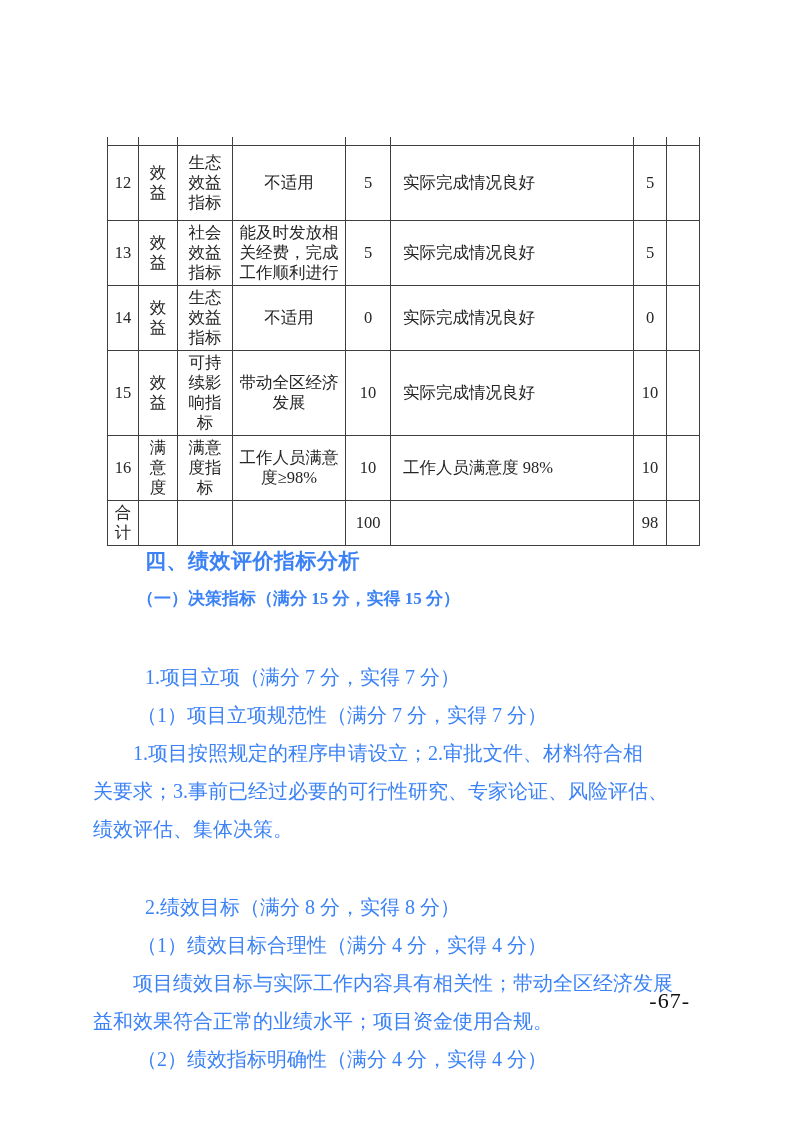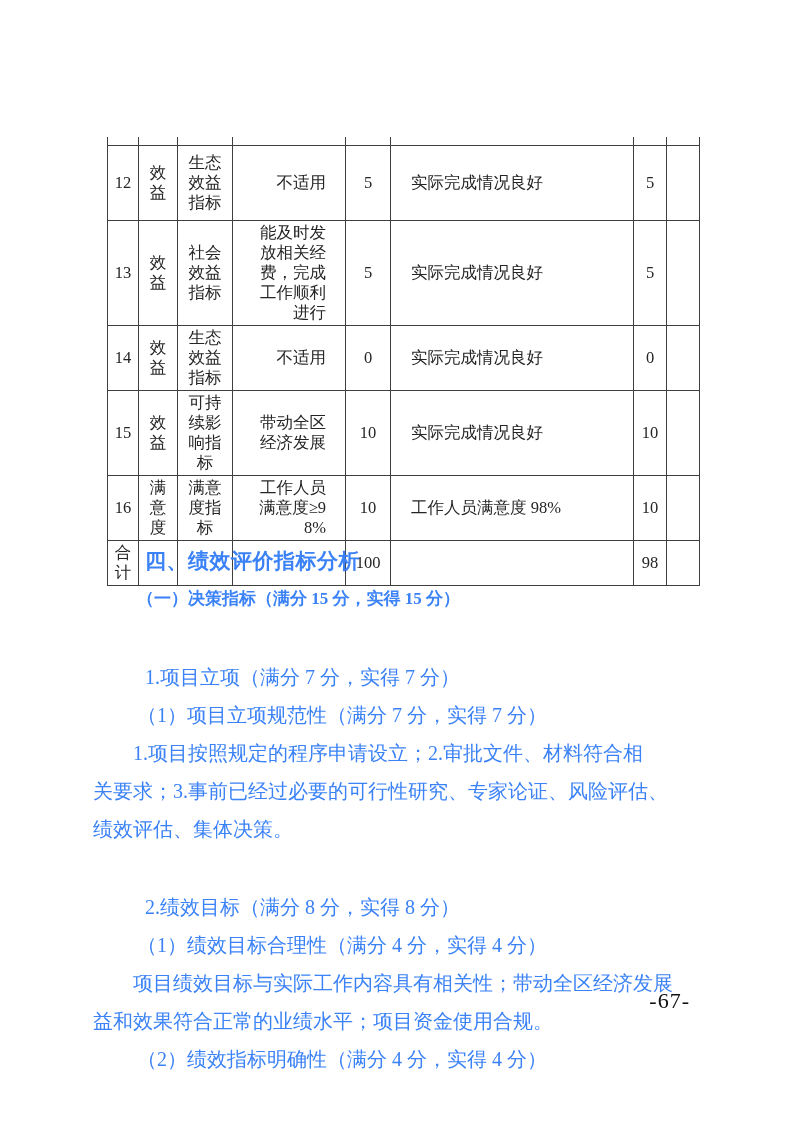--- a/index.html
+++ b/index.html
@@ -22,22 +22,22 @@
     width: 593px;
     font-size: 16.5px; line-height: 20px; color: #252525;
   }
   .score-table td {
     border: 1px solid #3f3f3f;
     text-align: center; vertical-align: middle;
     padding: 2px 4px;
     overflow: hidden;
     word-break: break-all;
   }
-  .score-table td.comp { text-align: left; padding-left: 20px; }
-  .score-table td.crit { padding: 2px 19px; text-align: right; }
+  .score-table td.comp { text-align: left; padding-left: 12px; }
+  .score-table td.crit { padding: 2px 5px; }
 
   
   .doc {
     position: absolute; left: 93px; top: 542px; width: 604px;
     font-size: 20px; line-height: 38px; color: #3b82f6;
   }
   .doc > div { white-space: pre-line; }
   .h1 {
     font-family: "Liberation Sans", "DejaVu Sans", sans-serif;
     font-weight: bold; font-size: 21px;

